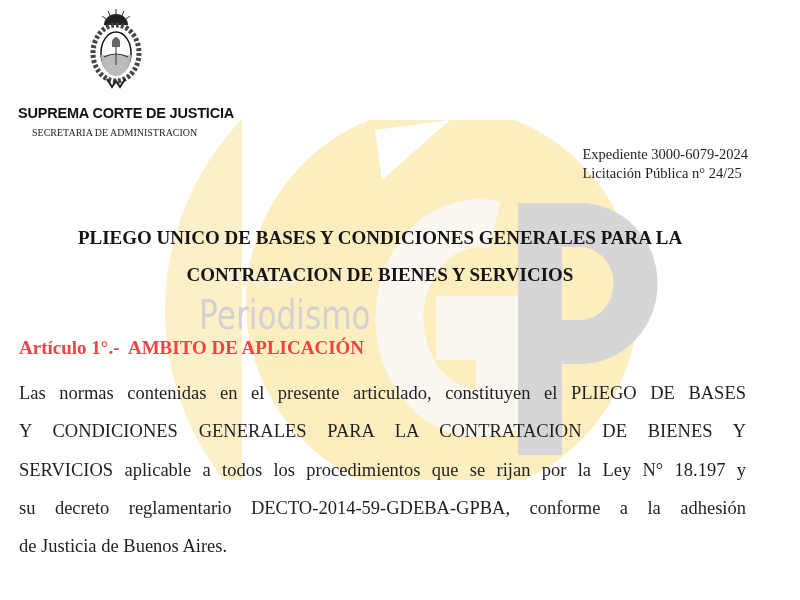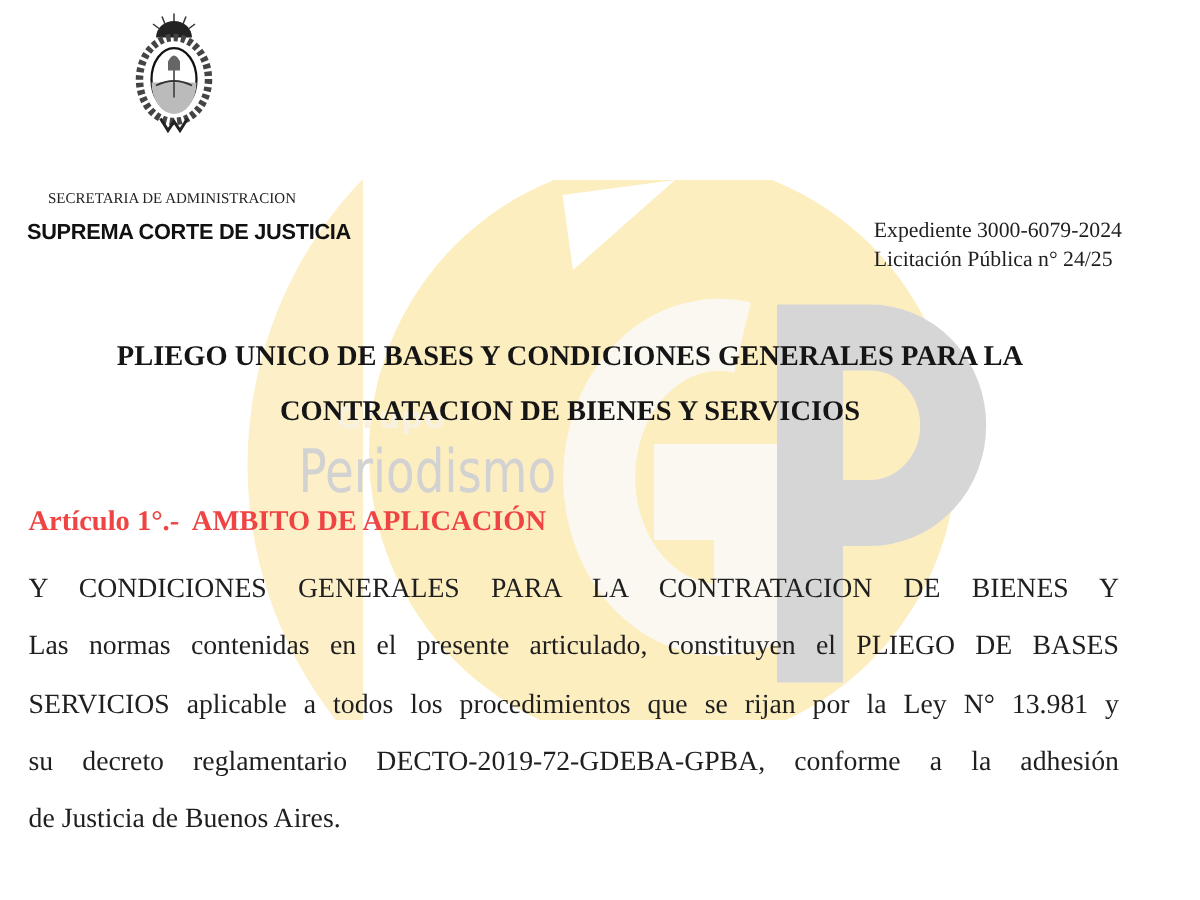--- a/index.html
+++ b/index.html
@@ -20,21 +20,21 @@
     font-family: "DejaVu Sans", sans-serif;
     font-size: 40px; color: #d2d2d2; line-height: 44px;
     transform: scaleX(0.78); transform-origin: left top;
   }
   .content { position: absolute; inset: 0; z-index: 2; }
 
   .emblem { position: absolute; left: 90px; top: 7px; width: 52px; height: 82px; }
   .inst-name {
     position: absolute; left: 18px; top: 105px;
     font-family: "Liberation Sans", sans-serif; font-weight: bold;
-    font-size: 14.5px; color: #111; letter-spacing: -0.2px; margin-top: 42px;
+    font-size: 14.5px; color: #111; letter-spacing: -0.2px;
   }
   .inst-sub {
     position: absolute; left: 32px; top: 127px;
     font-family: Liberation Serif, serif;
     font-size: 10px; color: #222;
   }
   .ref {
     position: absolute; right: 52px; top: 145px; text-align: left;
     font-size: 14.5px; line-height: 19px; color: #1f1f1f;
   }
@@ -109,19 +109,19 @@
     <div>Expediente 3000-6079-2024</div>
     <div>Licitación Pública n° 24/25</div>
   </div>
 
   <div class="title t1">PLIEGO UNICO DE BASES Y CONDICIONES GENERALES PARA LA</div>
   <div class="title t2">CONTRATACION DE BIENES Y SERVICIOS</div>
 
   <div class="art-heading">Artículo 1°.-  AMBITO DE APLICACIÓN</div>
 
   <div class="para">
+    <span class="line">Las normas contenidas en el presente articulado, constituyen el PLIEGO DE BASES</span>
     <span class="line">Y CONDICIONES GENERALES PARA LA CONTRATACION DE BIENES Y</span>
-    <span class="line">Las normas contenidas en el presente articulado, constituyen el PLIEGO DE BASES</span>
-    <span class="line">SERVICIOS aplicable a todos los procedimientos que se rijan por la Ley N° 13.981 y</span>
-    <span class="line">su decreto reglamentario DECTO-2019-72-GDEBA-GPBA, conforme a la adhesión</span>
+    <span class="line">SERVICIOS aplicable a todos los procedimientos que se rijan por la Ley N° 18.197 y</span>
+    <span class="line">su decreto reglamentario DECTO-2014-59-GDEBA-GPBA, conforme a la adhesión</span>
     <span class="line last">de Justicia de Buenos Aires.</span>
   </div>
 </div>
 
 </body></html>

